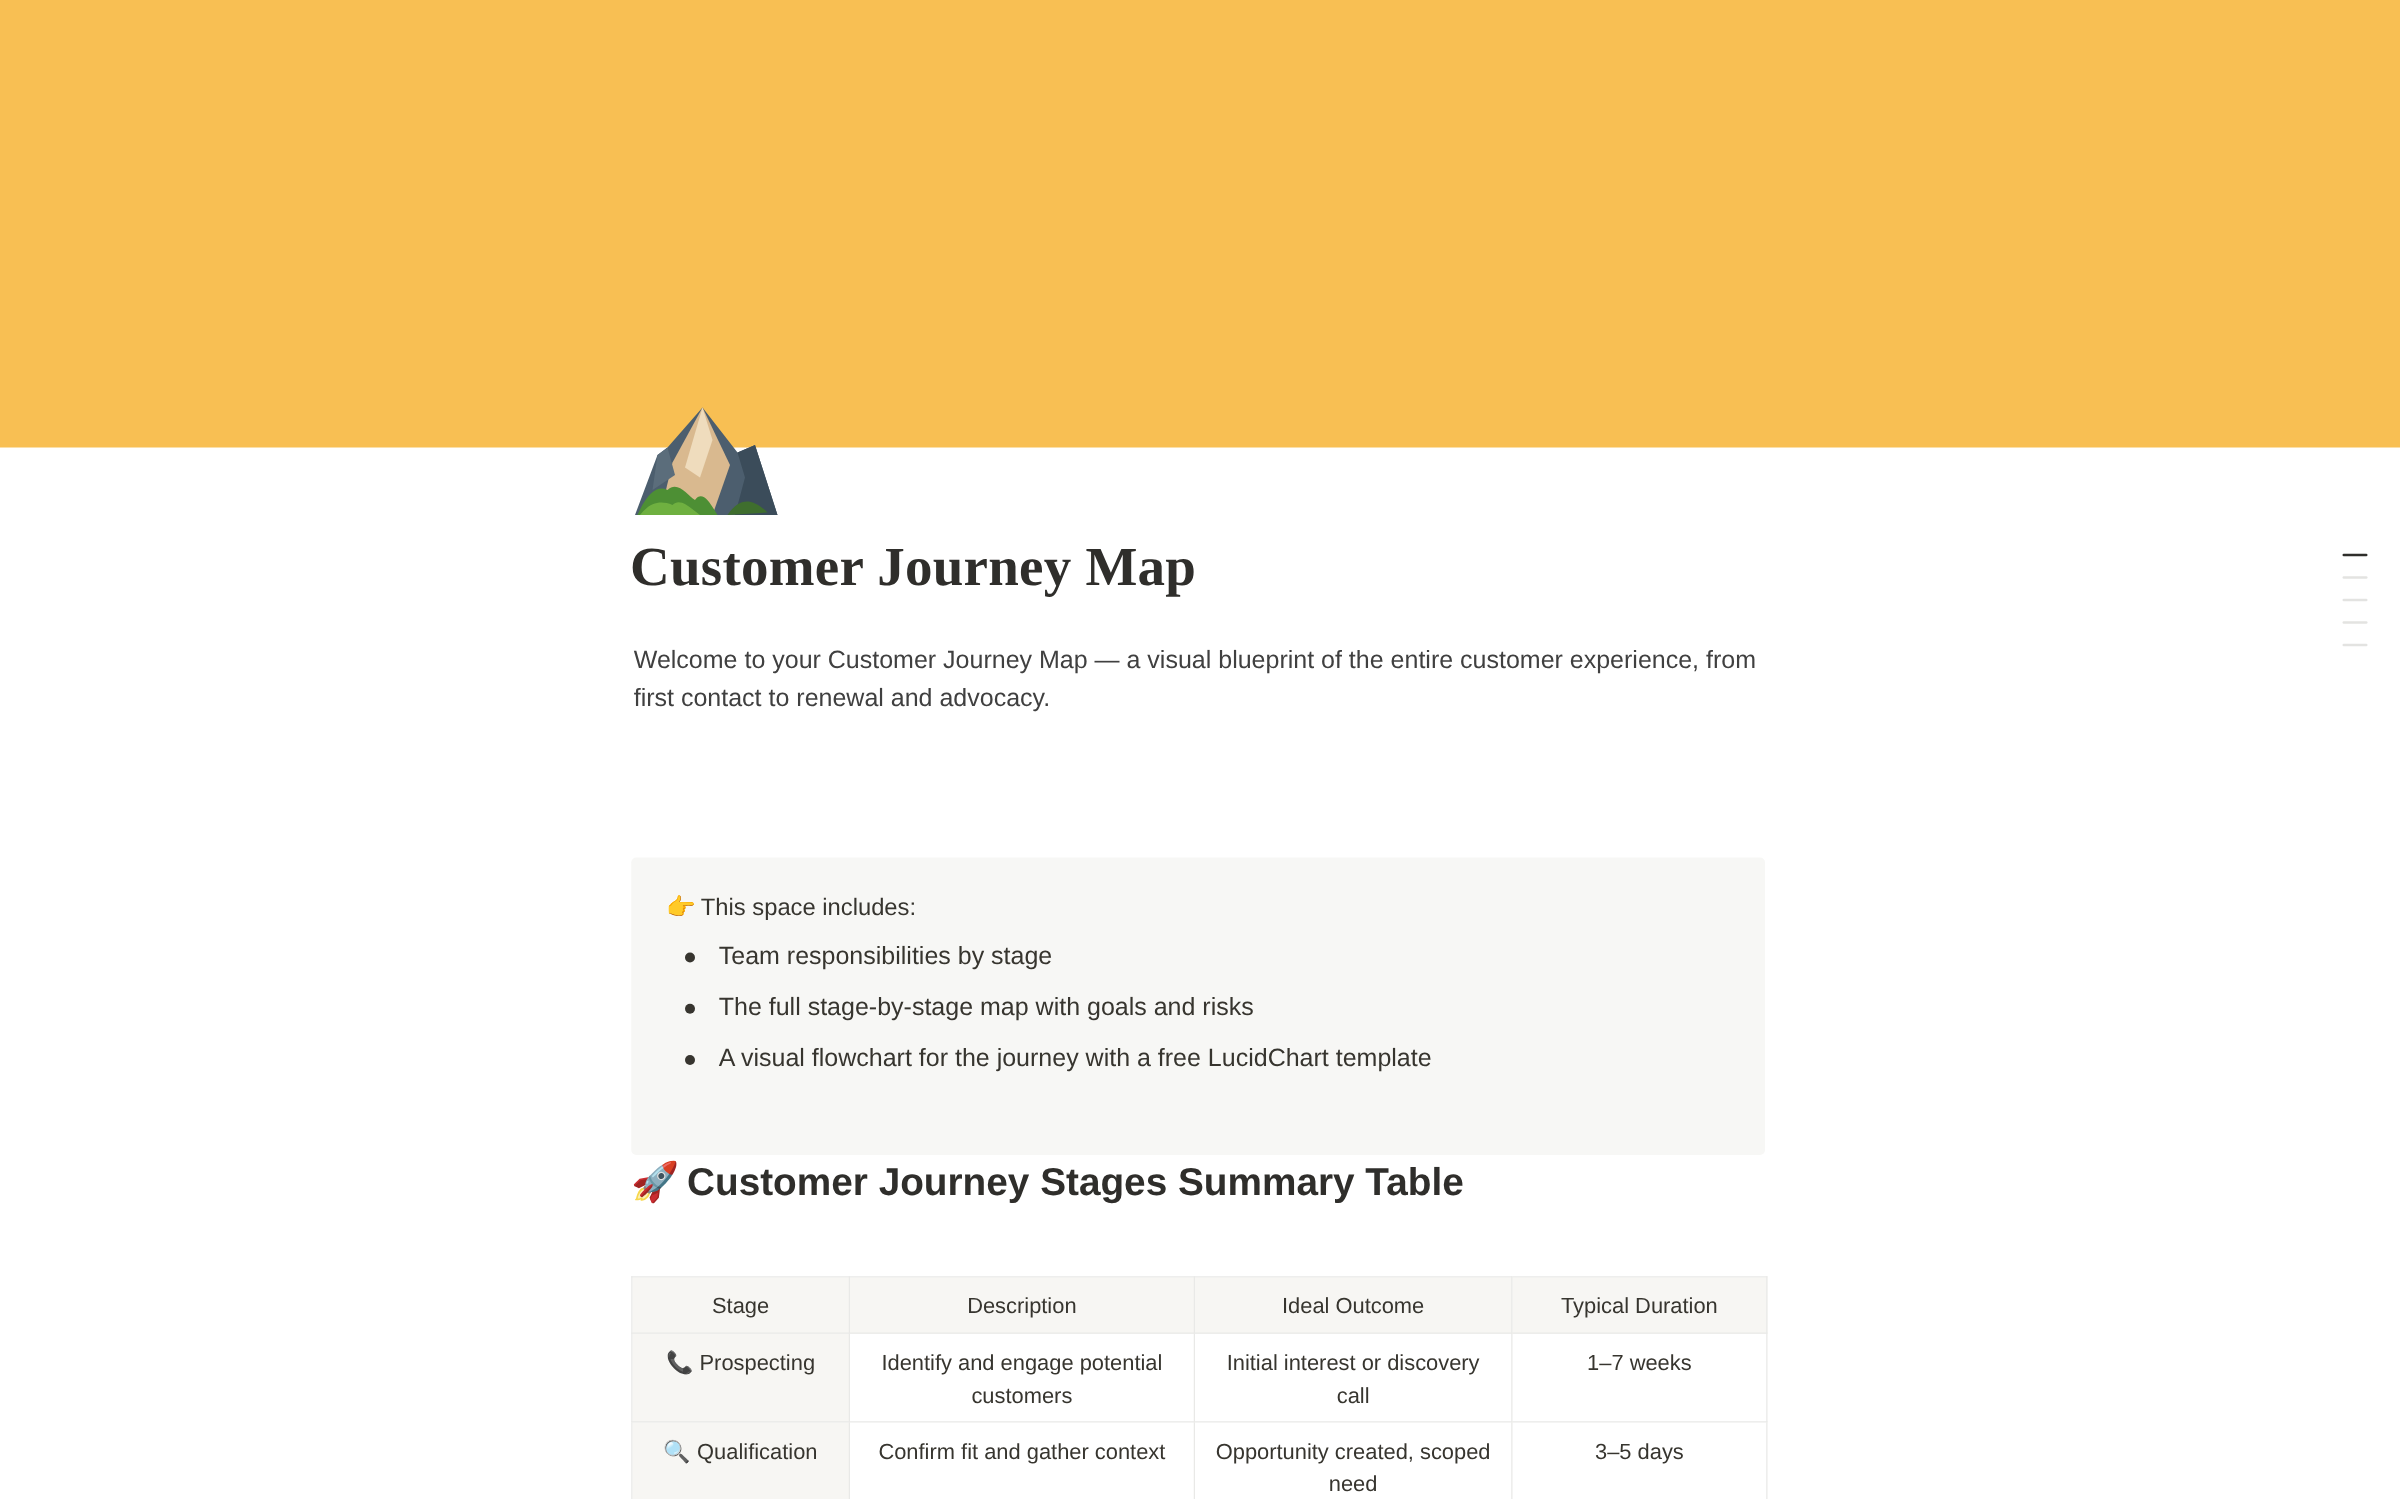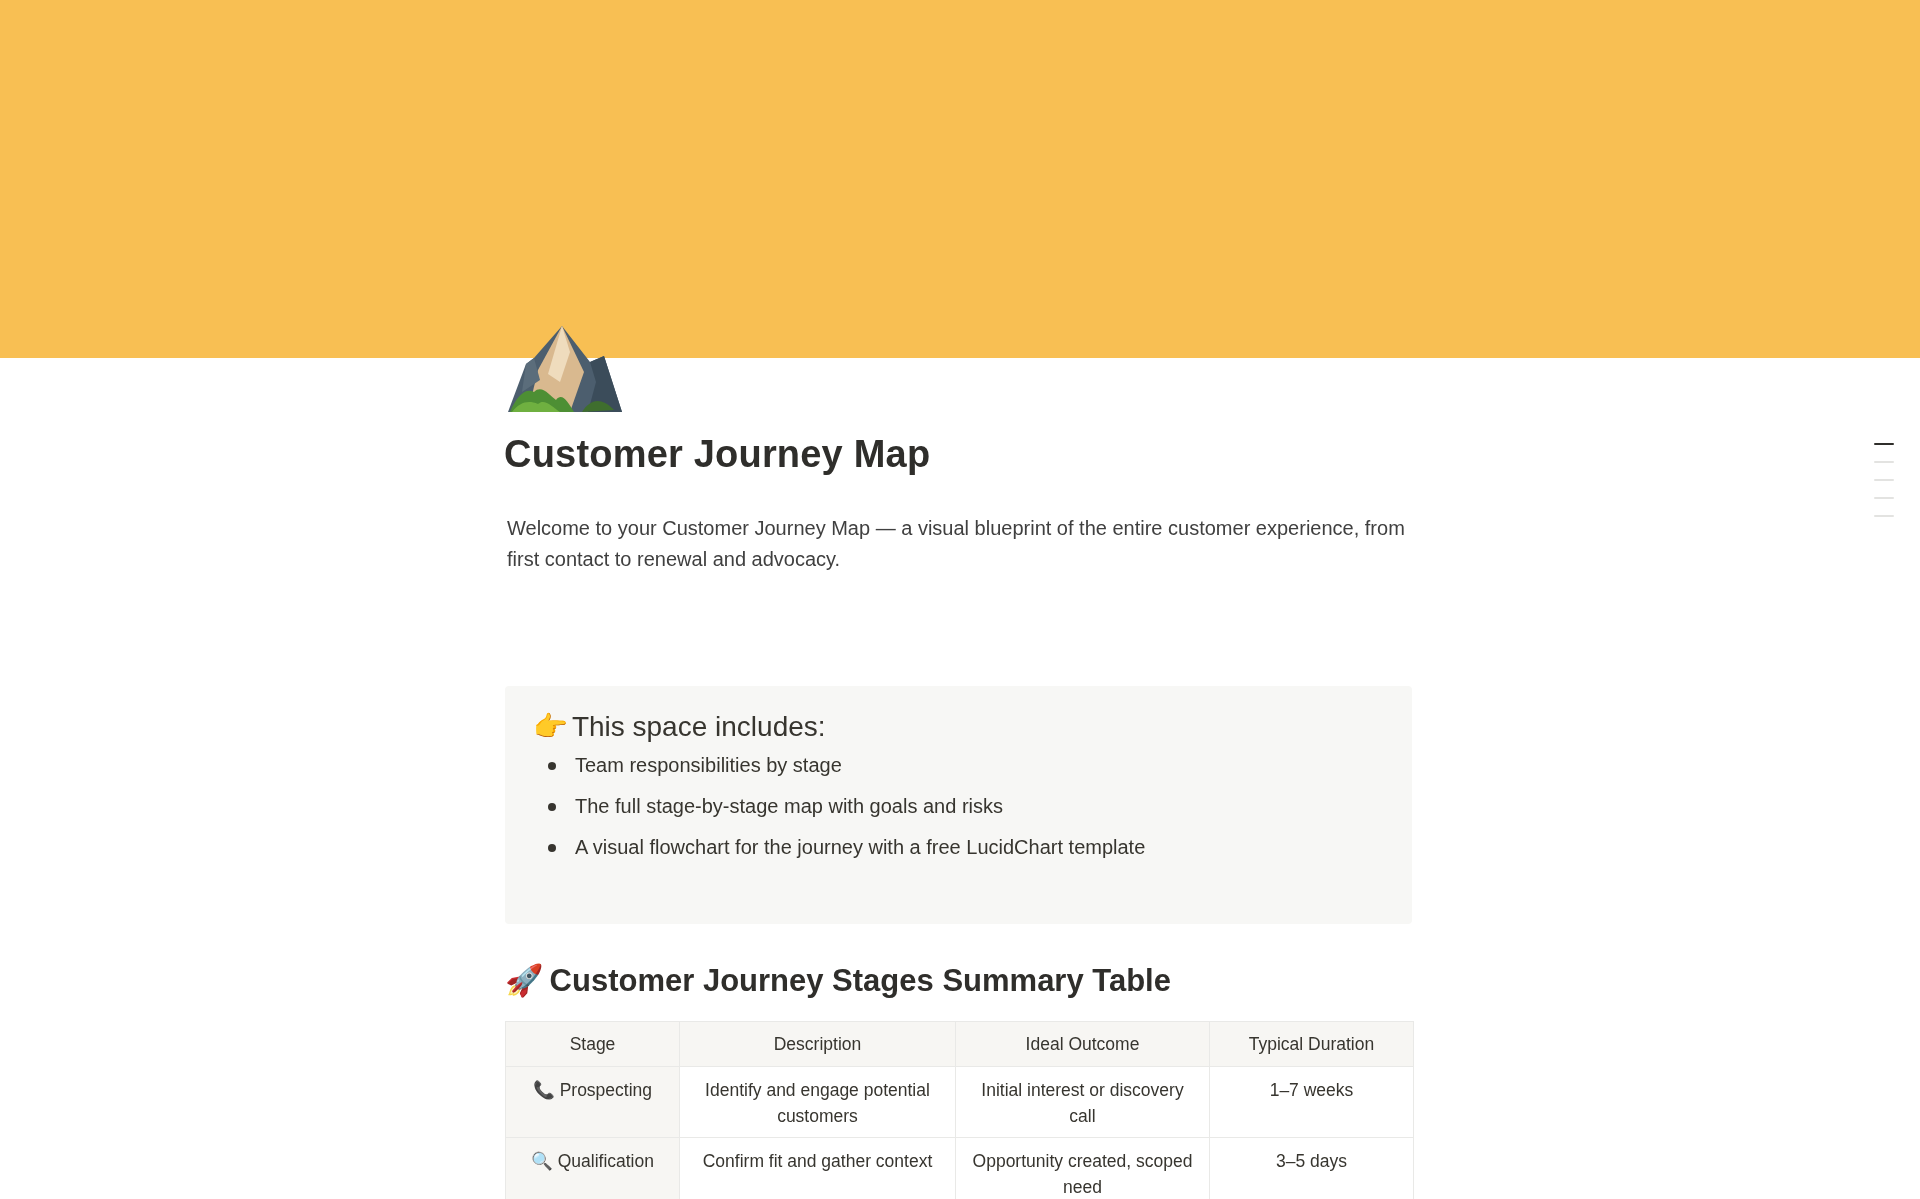--- a/index.html
+++ b/index.html
@@ -11,52 +11,52 @@
   }
   .cover {
     position: absolute; left: 0; top: 0; width: 1920px; height: 358px;
     background: #f8bf53;
   }
   .page-icon {
     position: absolute; left: 504px; top: 322px; width: 120px; height: 94px;
   }
   .page-title {
     position: absolute; left: 504px; top: 420px;
-    font-size: 38px; font-weight: 700; color: #2f2e2b; letter-spacing: 0.2px;
-    line-height: 68px; white-space: nowrap;
+    font-size: 44px; font-weight: 700; color: #2f2e2b; letter-spacing: 0.2px;
+    line-height: 68px; white-space: nowrap; font-family: Liberation Serif, serif;
   }
   .content {
     position: absolute; left: 507px; top: 513px; width: 905px;
   }
   .para {
     font-size: 20px; line-height: 30.5px; color: #404040;
   }
   .para + .para { margin-top: 11px; }
   .callout {
     position: absolute; left: 505px; top: 686px; width: 907px; height: 238px;
     background: #f7f7f5; border-radius: 4px;
   }
   .callout-head {
     position: absolute; left: 28px; top: 26px;
-    font-size: 28px; line-height: 30px; white-space: nowrap;
+    font-size: 19px; line-height: 30px; white-space: nowrap;
   }
   .callout-head .emoji { margin-right: 4px; }
   .callout-list {
     position: absolute; left: 36px; top: 64px; list-style: none;
   }
   .callout-list li {
     position: relative; font-size: 20px; line-height: 30px; height: 41px;
     padding-left: 34px; white-space: nowrap;
   }
   .callout-list li .bullet {
     position: absolute; left: 7px; top: 12px; width: 8px; height: 8px;
     border-radius: 50%; background: #37352f;
   }
   .section-heading {
-    position: absolute; left: 505px; top: 959px;
+    position: absolute; left: 505px; top: 924px;
     font-size: 31px; font-weight: 600; color: #2f2e2b; line-height: 44px; white-space: nowrap;
   }
   .section-heading .emoji { margin-right: 6px; }
   .table {
     position: absolute; left: 505px; top: 1021px; width: 908px;
     border-collapse: collapse; table-layout: fixed;
   }
   .table th, .table td {
     border: 1px solid #e9e9e7; vertical-align: top;
     font-size: 17.5px; line-height: 25.5px; text-align: center;

